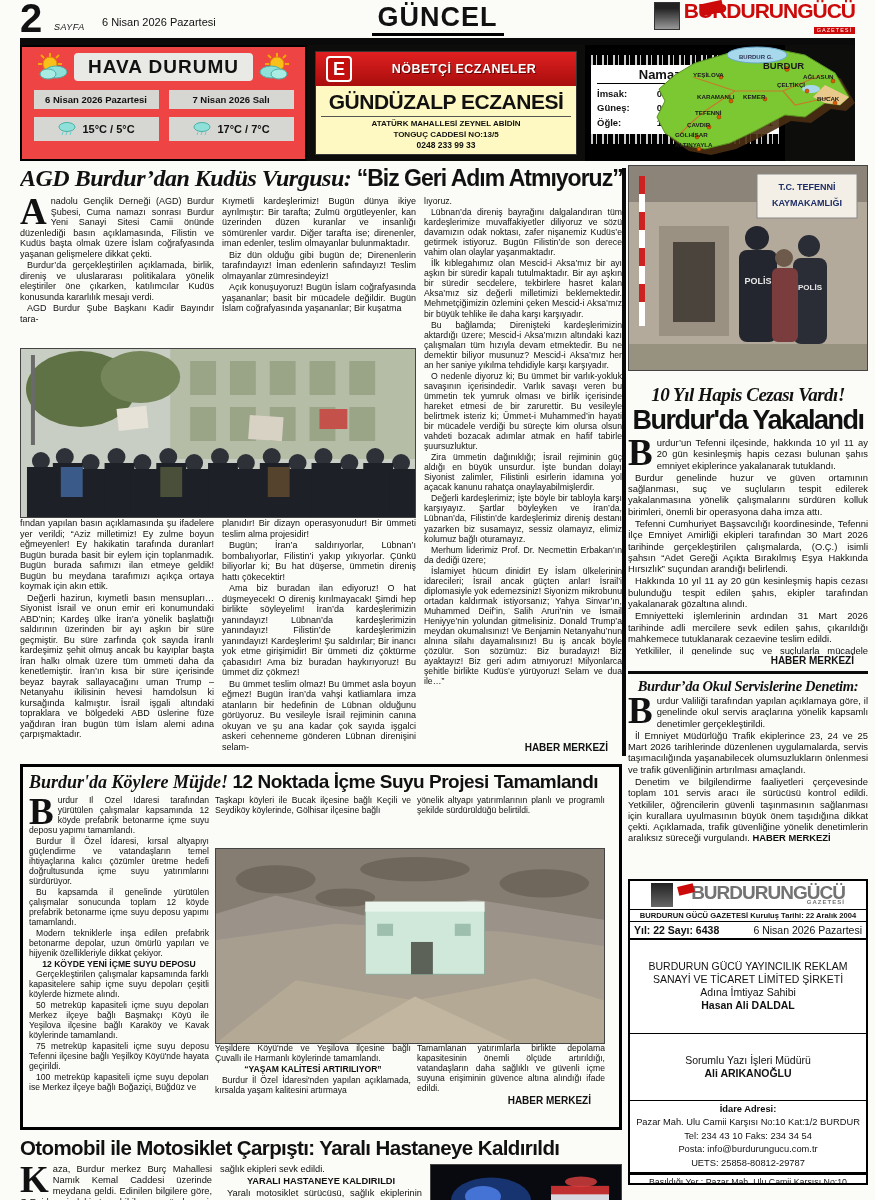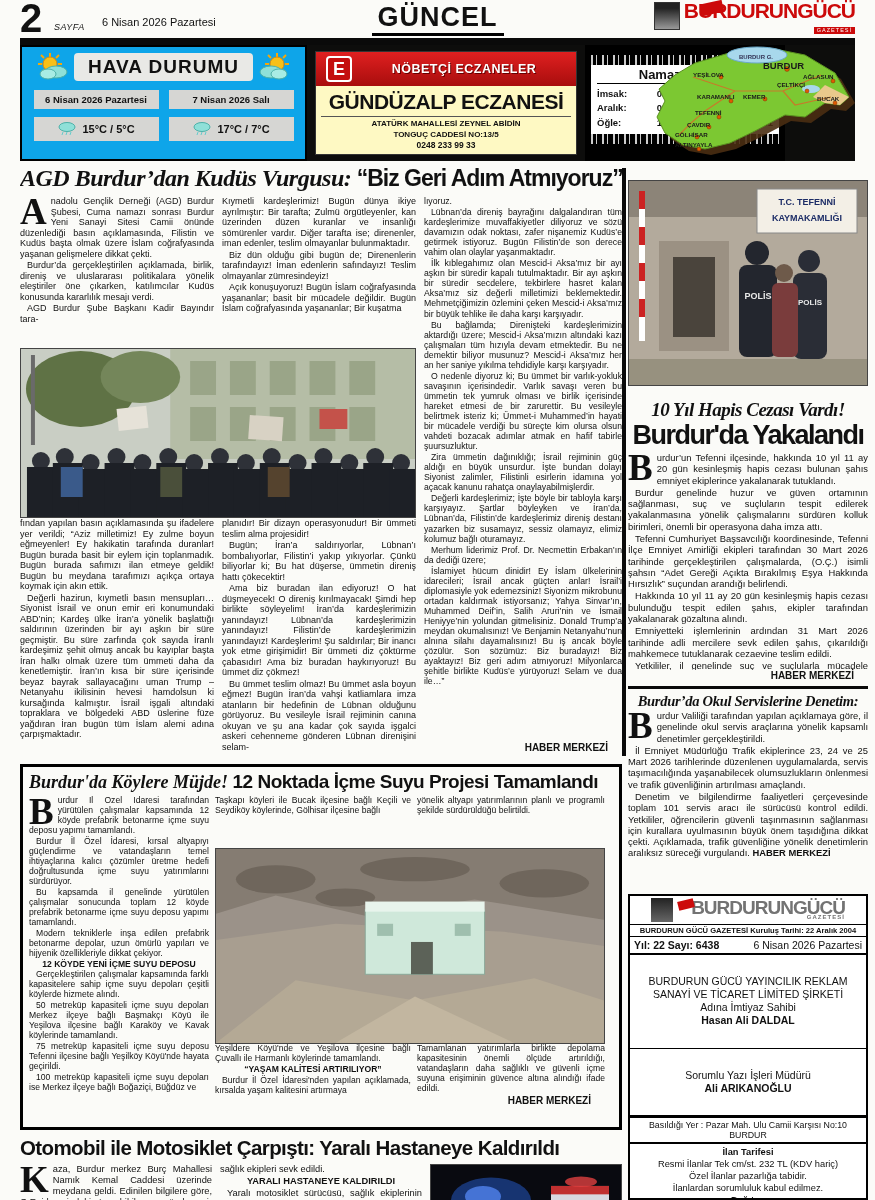--- a/index.html
+++ b/index.html
@@ -19,21 +19,21 @@
   .brand-photo { width:26px; height:28px; background:linear-gradient(180deg,#222 20%,#555 55%,#999); border:1px solid #333; }
   .brand-flag { position:absolute; right:132px; top:0; width:22px; height:12px; background:#cc0a0a; transform:rotate(-12deg); }
   .brand-text { line-height:.85; text-align:right; }
   .brand-top { font-size:21px; font-weight:bold; color:#cc0a0a; letter-spacing:-1px; }
   .brand-bot { font-size:21px; font-weight:bold; color:#cc0a0a; letter-spacing:-1px; }
   .brand-sub { display:inline-block; background:#cc0a0a; color:#fff; font-size:5.5px; padding:1px 3px; letter-spacing:1px; }
   #hdrbar { position:absolute; left:20px; top:38px; width:835px; height:7px; background:#0a0a0a; }
 
   
   #strip { position:absolute; left:20px; top:45px; width:835px; height:116px; background:#0d0d0c; display:flex; }
-  .wbox { width:287px; height:100%; background:#0ea5e9; border:2px solid #000; padding:5px 8px; position:relative; }
+  .wbox { width:287px; height:100%; background:#ef4444; border:2px solid #000; padding:5px 8px; position:relative; }
   .wtitle-wrap { display:flex; align-items:center; justify-content:center; gap:4px; }
   .wtitle { background:#e9e9e6; border-radius:4px; font-size:19px; font-weight:bold; padding:3px 14px; letter-spacing:1px; }
   .wrow { display:flex; gap:10px; margin-top:8px; justify-content:center; }
   .wcell { background:#d6d6d3; width:125px; font-size:9.5px; font-weight:bold; text-align:center; padding:4px 2px; }
   .wtemp { display:flex; align-items:center; justify-content:center; gap:5px; font-size:11px; font-weight:bold; }
   .sunicon, .rainicon { display:inline-block; }
   .pbox { width:278px; height:100%; background:#0d0d0c; padding:6px 8px 6px 8px; }
   .pb-inner { width:100%; height:100%; border:1px solid #333; background:#1a1a18; display:flex; flex-direction:column; }
   .pb-head { background:linear-gradient(180deg,#e02020,#a80d0d); height:34px; display:flex; align-items:center; gap:10px; padding:0 10px; }
   .elogo { width:26px; height:26px; background:#c40f0f; border:2px solid #fff; border-radius:4px; color:#fff; font-size:18px; font-weight:bold; display:flex; align-items:center; justify-content:center; }
@@ -76,21 +76,21 @@
   .water-head .bd { font-weight:bold; font-size:19px; letter-spacing:-.5px; }
   #water-body { margin-top:3px; display:grid; grid-template-columns:180px 196px 188px; column-gap:6px; grid-template-rows:52px 196px 78px; font-size:8.6px; line-height:1.16; }
   #water-c1 { grid-column:1; grid-row:1 / span 3; overflow:hidden; }
   #water-photo { grid-column:2 / span 2; grid-row:2; }
   
   #crash { margin-top:6px; }
   .crash-head { font-weight:bold; font-size:20.5px; letter-spacing:-.6px; white-space:nowrap; overflow:hidden; }
   #crash-body { margin-top:4px; display:grid; grid-template-columns:192px 202px 192px; column-gap:8px; font-size:9.3px; line-height:1.2; height:70px; overflow:hidden; }
 
   
-  #right { position:absolute; left:628px; top:180px; width:240px; }
+  #right { position:absolute; left:628px; top:165px; width:240px; }
   .photo-frame { border:1px solid #444; }
   .caught-pre { font-family:"Liberation Serif",serif; font-style:italic; font-weight:bold; font-size:19px; text-align:center; margin-top:13px; letter-spacing:-.5px; }
   .caught-title { font-weight:bold; font-size:27px; letter-spacing:-1.5px; text-align:center; line-height:1; margin:1px 0 3px; }
   .rc-body { font-size:9.4px; line-height:1.2; }
   #hdiv2 { height:3px; background:#0a0a0a; margin:5px 0 4px; }
   .insp-pre { font-family:"Liberation Serif",serif; font-style:italic; font-weight:bold; font-size:14.5px; text-align:center; letter-spacing:-.3px; }
   .insp-title { font-weight:bold; font-size:20px; letter-spacing:-.5px; text-align:center; line-height:1; margin:1px 0 3px; }
   .byline-inline { font-weight:bold; }
 
   
@@ -215,21 +215,21 @@
         <div class="n-grid">
           <div class="n-row">
               <span>İmsak:</span>
               <span>05:06</span>
             </div>
           <div class="n-row">
               <span>İkindi:</span>
               <span>16:42</span>
             </div>
           <div class="n-row">
-              <span>Aralık:</span>
+              <span>Güneş:</span>
               <span>06:30</span>
             </div>
           <div class="n-row">
               <span>Akşam:</span>
               <span>19:34</span>
             </div>
           <div class="n-row">
               <span>Öğle:</span>
               <span>13:06</span>
             </div>
@@ -541,20 +541,27 @@
       <div class="m-row m-company">
         <div>BURDURUN GÜCÜ YAYINCILIK REKLAM</div>
         <div>SANAYİ VE TİCARET LİMİTED ŞİRKETİ</div>
         <div>Adına İmtiyaz Sahibi</div>
         <div class="m-name">Hasan Ali DALDAL</div>
       </div>
       <div class="m-row m-company">
         <div>Sorumlu Yazı İşleri Müdürü</div>
         <div class="m-name">Ali ARIKANOĞLU</div>
       </div>
+      <div class="m-row m-addr">
+        <div class="m-label">İdare Adresi:</div>
+        <div>Pazar Mah. Ulu Camii Karşısı No:10 Kat:1/2 BURDUR</div>
+        <div>Tel: 234 43 10 Faks: 234 34 54</div>
+        <div>Posta: info@burdurungucu.com.tr</div>
+        <div>UETS: 25858-80812-29787</div>
+      </div>
       <div class="m-print">Basıldığı Yer : Pazar Mah. Ulu Camii Karşısı No:10 BURDUR</div>
       <div class="m-tariff">
         <div class="m-label">İlan Tarifesi</div>
         <div>Resmi İlanlar Tek cm/st. 232 TL (KDV hariç)</div>
         <div>Özel İlanlar pazarlığa tabidir.</div>
         <div>İlanlardan sorumluluk kabul  edilmez.</div>
         <div class="m-label">Dağıtım</div>
 
       </div>
 

